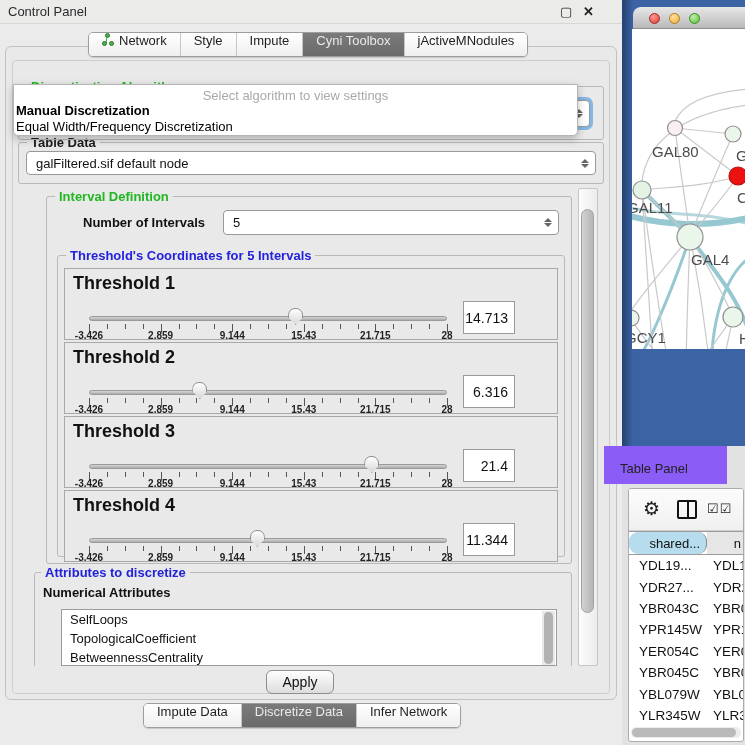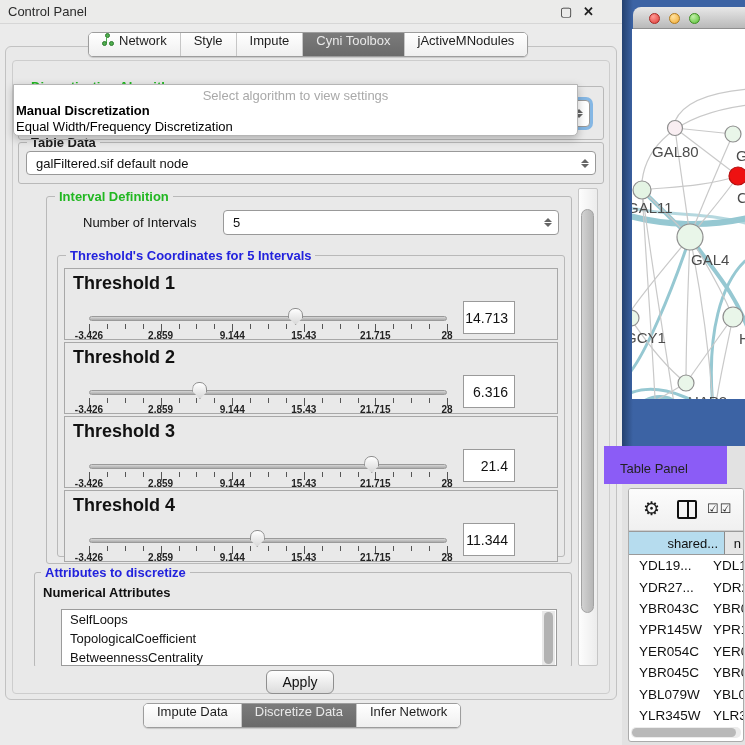--- a/index.html
+++ b/index.html
@@ -102,38 +102,38 @@
   
   #net-window { left:622px; top:0; width:123px; height:446px;
     background:linear-gradient(90deg,#24416f 0px,#3c63a4 11px,#3c63a4); }
   #net-titlebar { left:11px; top:7px; width:112px; height:22px;
     background:linear-gradient(#e8e8e8,#b9b9b9); border-radius:8px 0 0 0;
     border-bottom:1px solid #8f8f8f; }
   .tl { position:absolute; top:6px; width:11px; height:11px; border-radius:50%; }
   .tl.red    { left:16px;  background:radial-gradient(circle at 35% 30%,#ff9a94,#df3c38); border:1px solid #a82723; }
   .tl.yellow { left:36px;  background:radial-gradient(circle at 35% 30%,#ffe2a0,#f2ab31); border:1px solid #b27b1e; }
   .tl.green  { left:56px;  background:radial-gradient(circle at 35% 30%,#c2f0a9,#57c033); border:1px solid #3d8c22; }
-  #net-canvas { left:632px; top:29px; width:113px; height:370px; background:#fff; overflow:hidden; }
+  #net-canvas { left:632px; top:29px; width:113px; height:320px; background:#fff; overflow:hidden; }
 
   
   #table-panel-header { left:604px; top:446px; width:123px; height:38px; background:#8b5cf6; }
   #table-panel-title { left:16px; top:15px; font-size:13px; color:#222; }
   #table-panel-box { left:628px; top:488px; width:116px; height:254px;
     border:1px solid #ababab; border-radius:3px; background:#fff; overflow:hidden; }
   #tp-toolbar { position:absolute; left:0; top:0; width:100%; height:42px;
     background:linear-gradient(#fcfcfc,#f0f0f0); border-bottom:1px solid #cfcfcf; }
   .tp-icon { position:absolute; color:#1a1a1a; }
   #gear-i { left:14px; top:8px; font-size:19px; }
   #col-i  { left:48px; top:11px; width:20px; height:19px; border:2px solid #111; border-radius:2px; }
   #col-i i { position:absolute; left:8px; top:0; width:2px; height:15px; background:#111; }
   #checks-i { left:78px; top:12px; font-size:13px; letter-spacing:1px; }
   #tp-headrow { position:absolute; left:0; top:42px; width:100%; height:24px;
     border-top:1px solid #9a9a9a; border-bottom:1px solid #9a9a9a; display:flex; }
   .tp-hcell { font-size:13px; color:#111; display:flex; align-items:center; height:100%; }
-  #hc1 { width:96px; background:#b6dcee; border-right:1px solid #8a8a8a; justify-content:flex-end; padding-right:6px; }
+  #hc1 { width:78px; background:#b6dcee; border-right:1px solid #8a8a8a; justify-content:flex-end; padding-right:6px;border-radius:9px; }
   #hc2 { flex:1; background:#e6e6e6; justify-content:flex-end; padding-right:2px; }
   #tp-rows { position:absolute; left:0; top:66px; width:100%; height:172px; overflow:hidden; }
   .tp-row { display:flex; height:21.4px; align-items:center; }
   .tp-c1 { width:78px; padding-left:10px; font-size:13.5px; color:#111; white-space:nowrap; overflow:hidden; }
   .tp-c2 { flex:1; padding-left:6px; font-size:13.5px; color:#111; white-space:nowrap; overflow:hidden; }
   #tp-hscroll { position:absolute; left:2px; top:238px; width:110px; height:11px;
     background:#ececec; border-radius:5px; }
   #tp-hscroll i { position:absolute; left:1px; top:1px; width:104px; height:9px;
     background:#b9b9b9; border-radius:5px; }
 </style>
@@ -201,21 +201,21 @@
         <b class="up"></b>
         <b class="dn"></b>
       </span>
   </div>
 
   <div class="abs" style="left:18px; top:186px; width:560px; height:480px; overflow:hidden;">
 
     <div class="groupbox" style="position:absolute; left:28px; top:10px; width:526px; height:368px;">
       <span class="group-title t-green">Interval Definition</span>
 
-      <span style="position:absolute; left:36px; top:18px; font-size:13px; font-weight:normal; color:#111;">Number of Intervals</span>
+      <span style="position:absolute; left:36px; top:18px; font-size:13px; font-weight:bold; color:#111;">Number of Intervals</span>
       <div class="combo" style="left:176px; top:13px; width:336px; height:25px;">
         <span>5</span>
         <span class="spinner">
             <b class="up"></b>
             <b class="dn"></b>
           </span>
       </div>
 
       <div class="groupbox" style="position:absolute; left:10px; top:58px; width:508px; height:302px; background:#e9e9e9;">
         <span class="group-title t-blue">Threshold's Coordinates for 5 Intervals</span>

